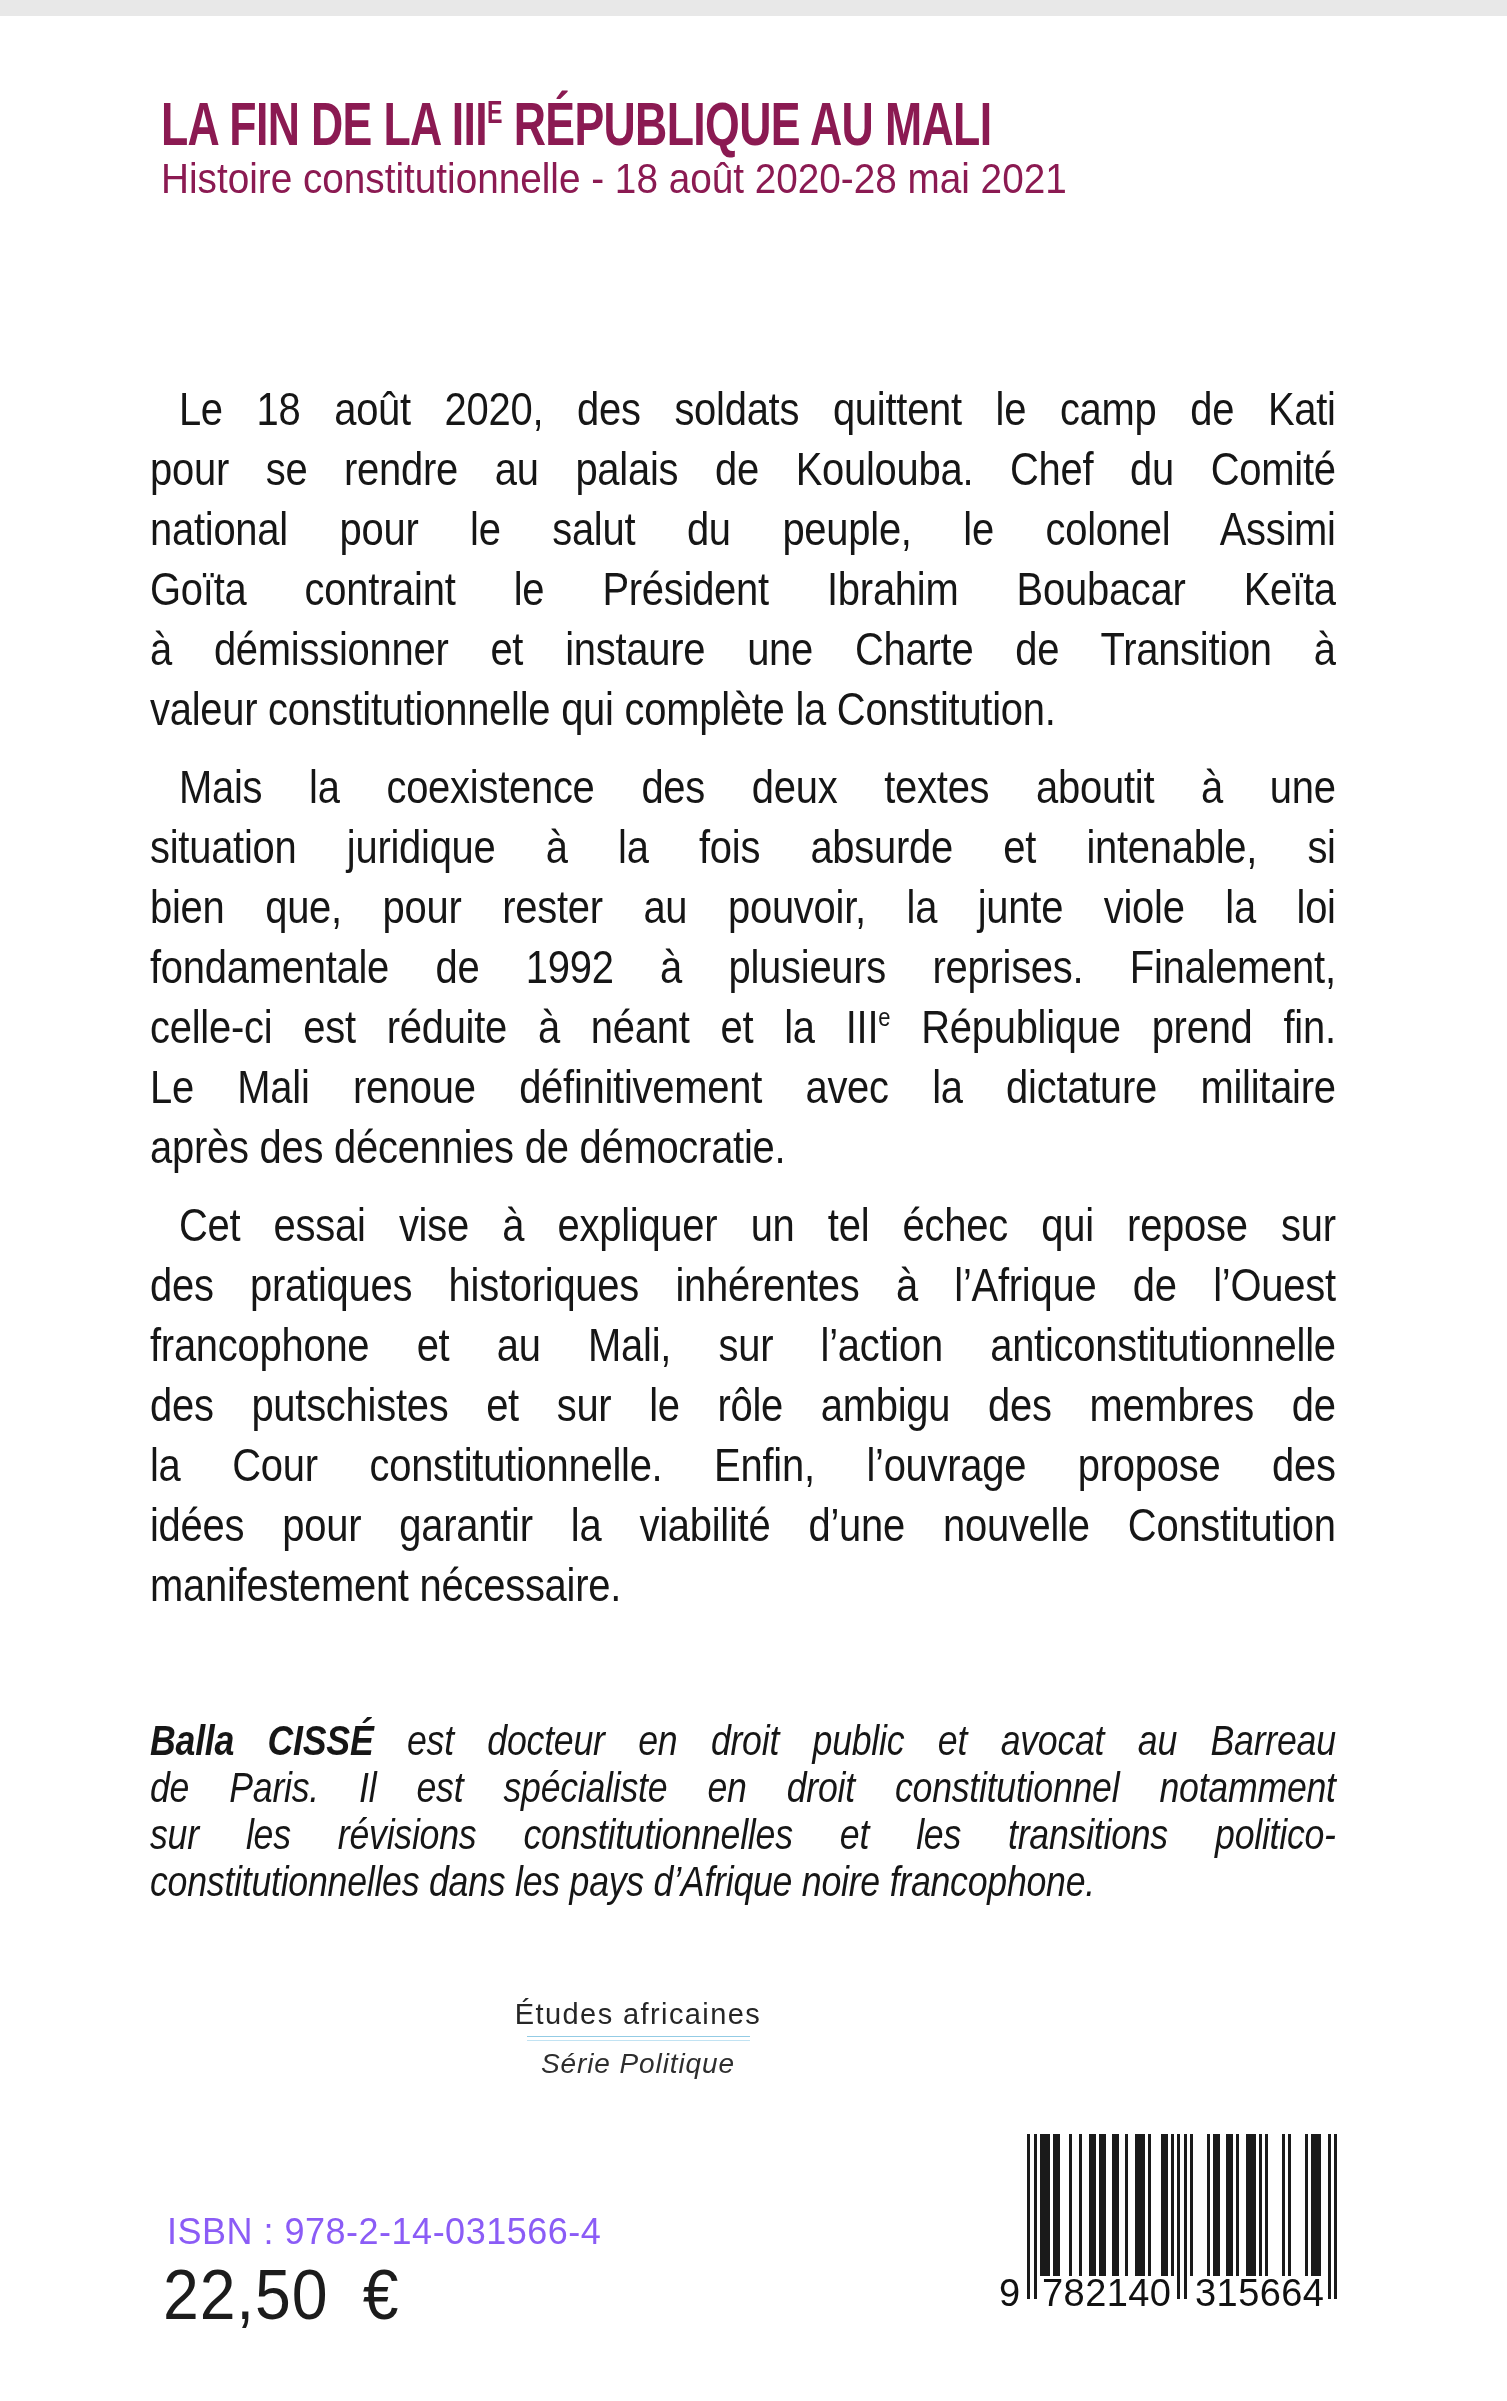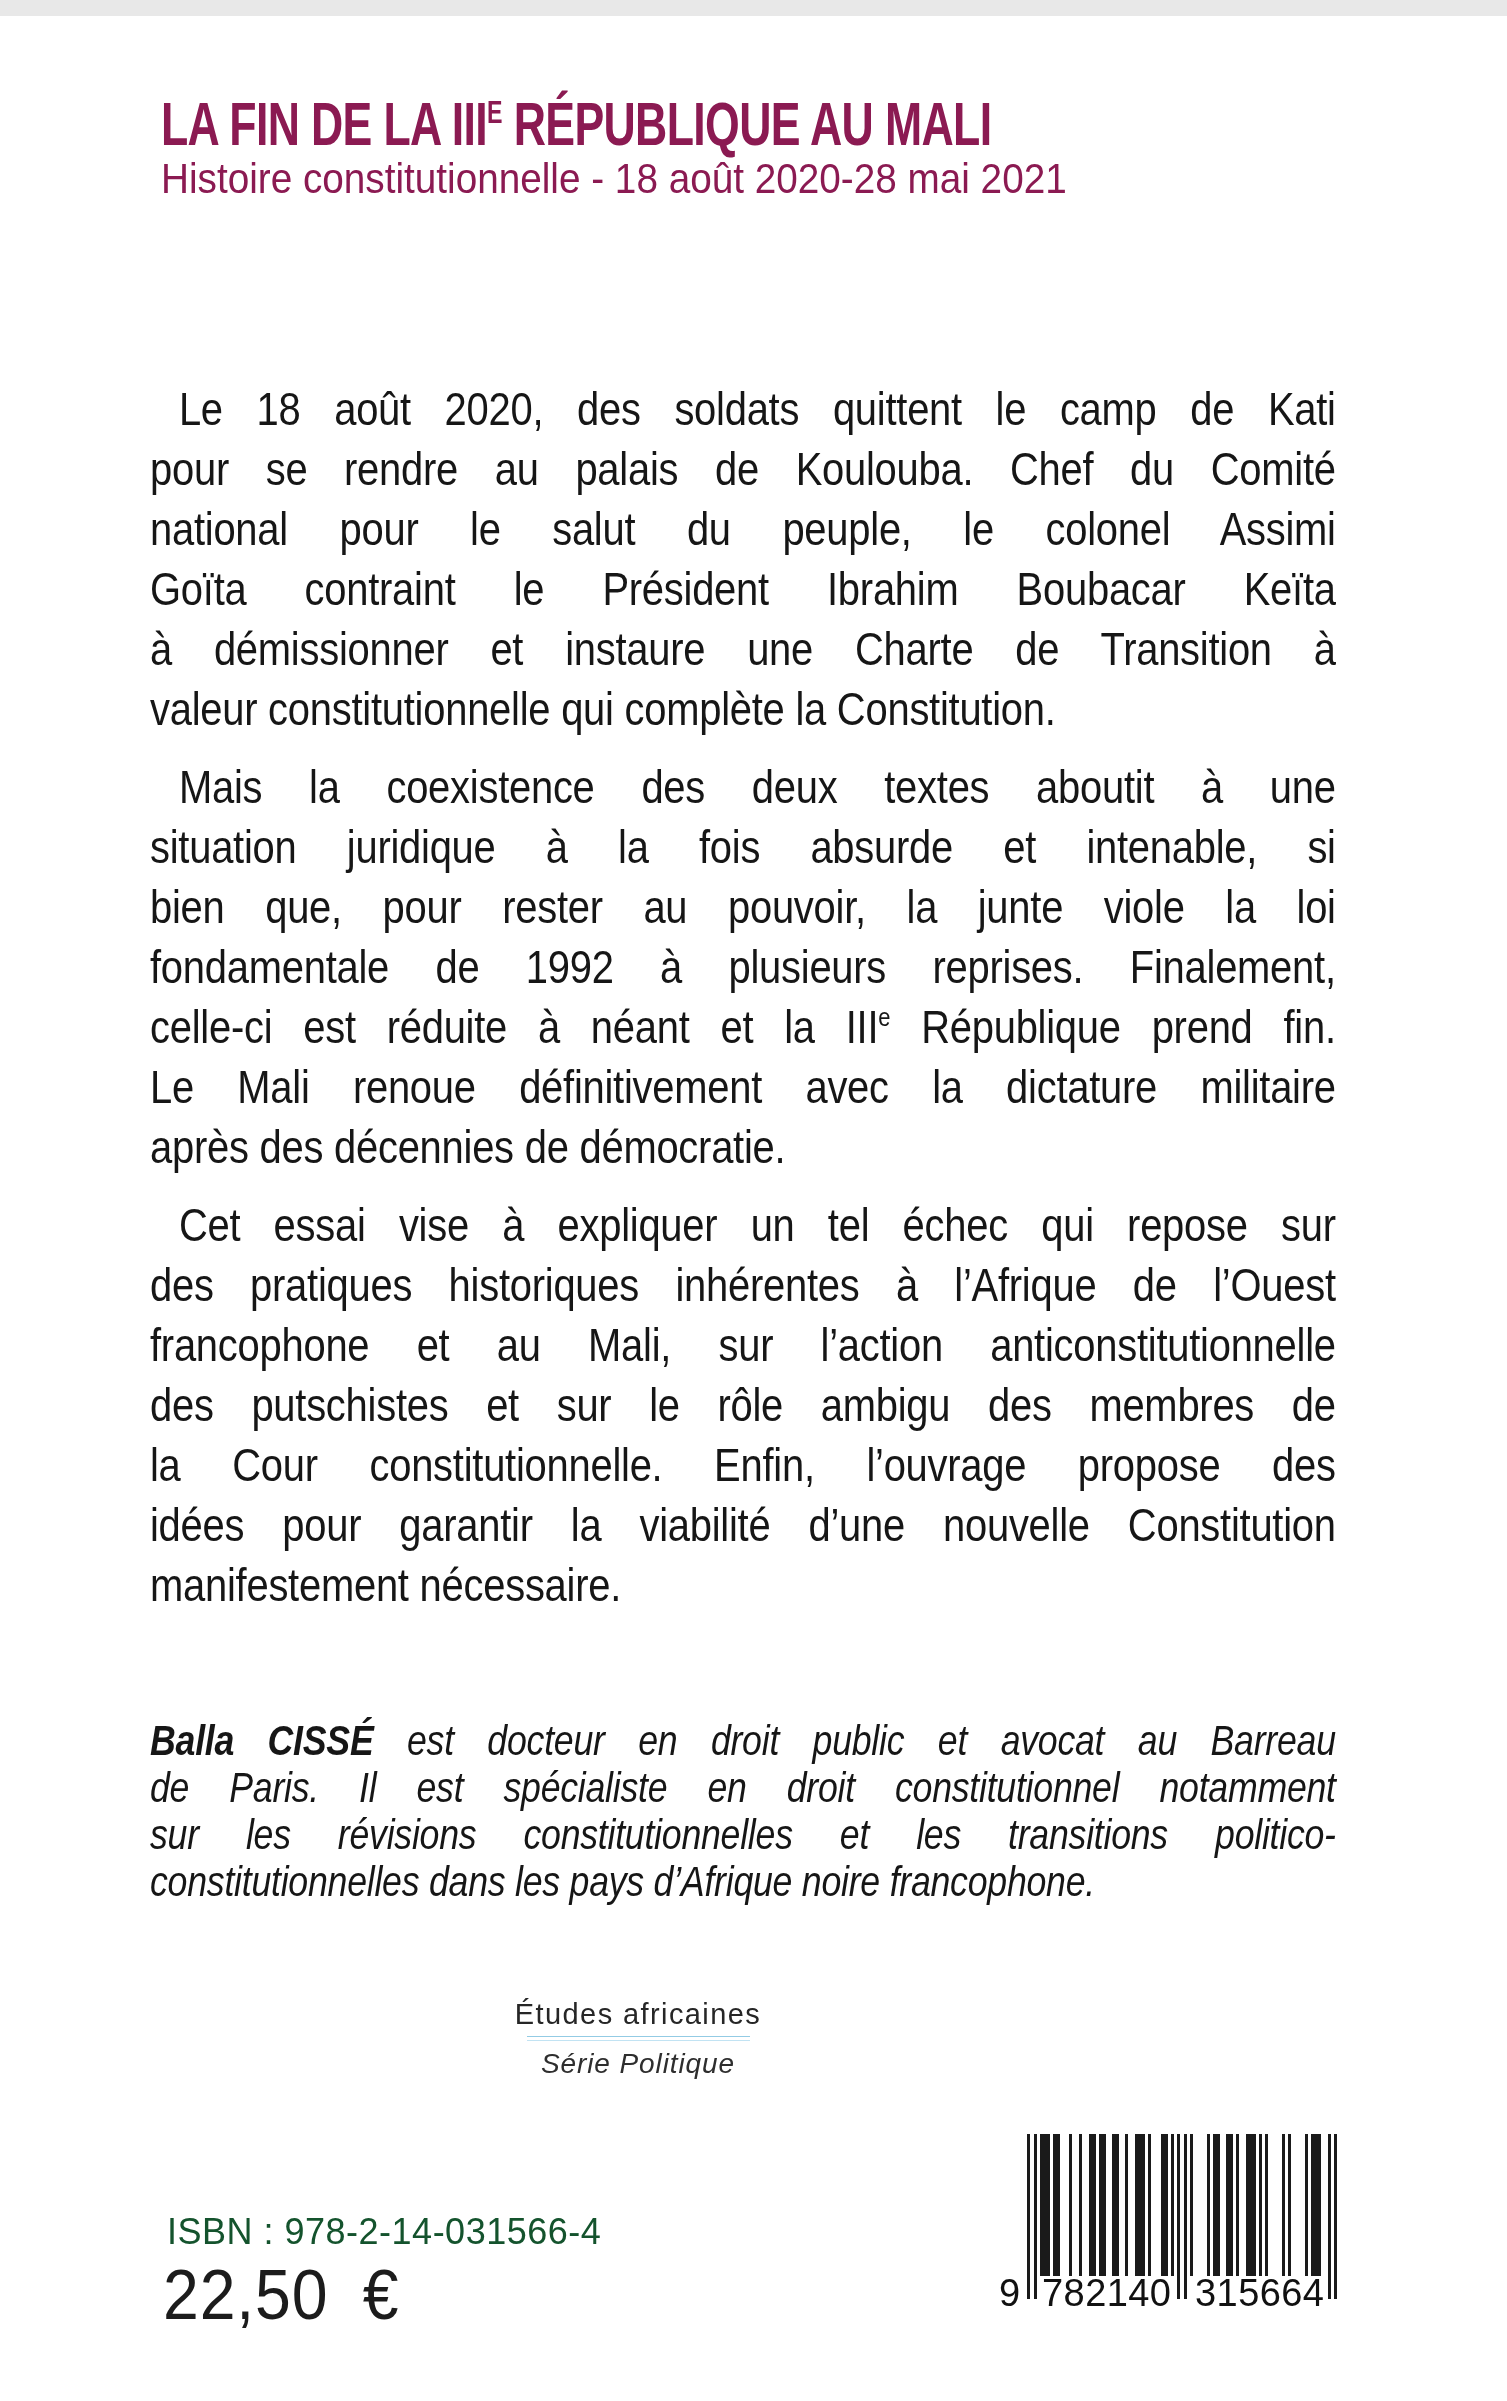--- a/index.html
+++ b/index.html
@@ -46,21 +46,21 @@
   .bio b{font-weight:700;}
   
   .collection{position:absolute;left:0;top:1980px;width:1276px;text-align:center;color:#262626;}
   .coll-name{font-size:29px;line-height:36px;letter-spacing:1.4px;font-weight:400;}
   .coll-rule{
     width:223px;height:2.8px;margin:3.8px auto 6.6px auto;
     border-top:1.9px solid #93cbe4;border-bottom:1.9px solid #c2e3f3;
   }
   .coll-series{font-size:28px;line-height:34px;font-style:italic;letter-spacing:0.9px;color:#2e2e2e;}
   
-  .isbn{position:absolute;left:167px;top:2196px;font-size:36px;line-height:40px;color:#14532d;letter-spacing:0.5px;}
+  .isbn{position:absolute;left:167px;top:2196px;font-size:36px;line-height:40px;color:#8b5cf6;letter-spacing:0.5px;}
   .price{
     position:absolute;left:163px;top:2241px;
     font-size:70px;line-height:76px;color:#1c1c1c;
     word-spacing:17px;letter-spacing:0.9px;
     transform:scaleX(.92);transform-origin:left top;
   }
   
   .barcode{position:absolute;left:999px;top:2118px;width:343px;height:185px;}
   .bars{position:absolute;left:28px;top:0;width:310px;height:165px;}
   .bars .bar{position:absolute;top:0;background:#1a1a1a;}

